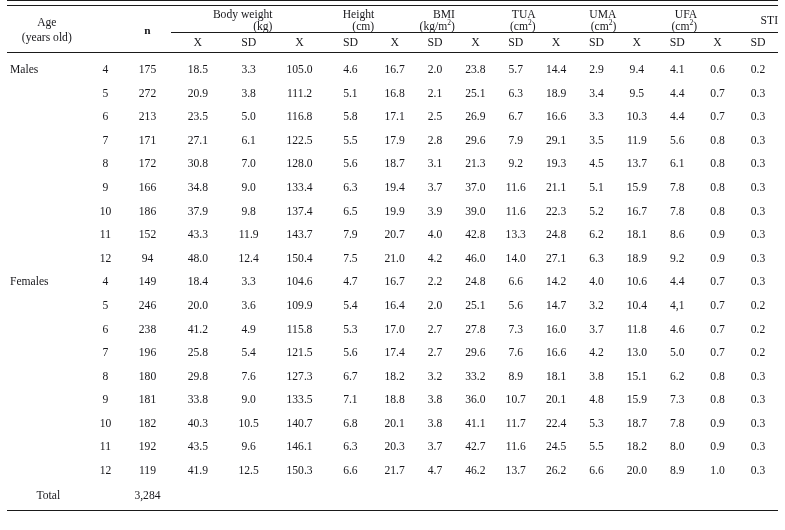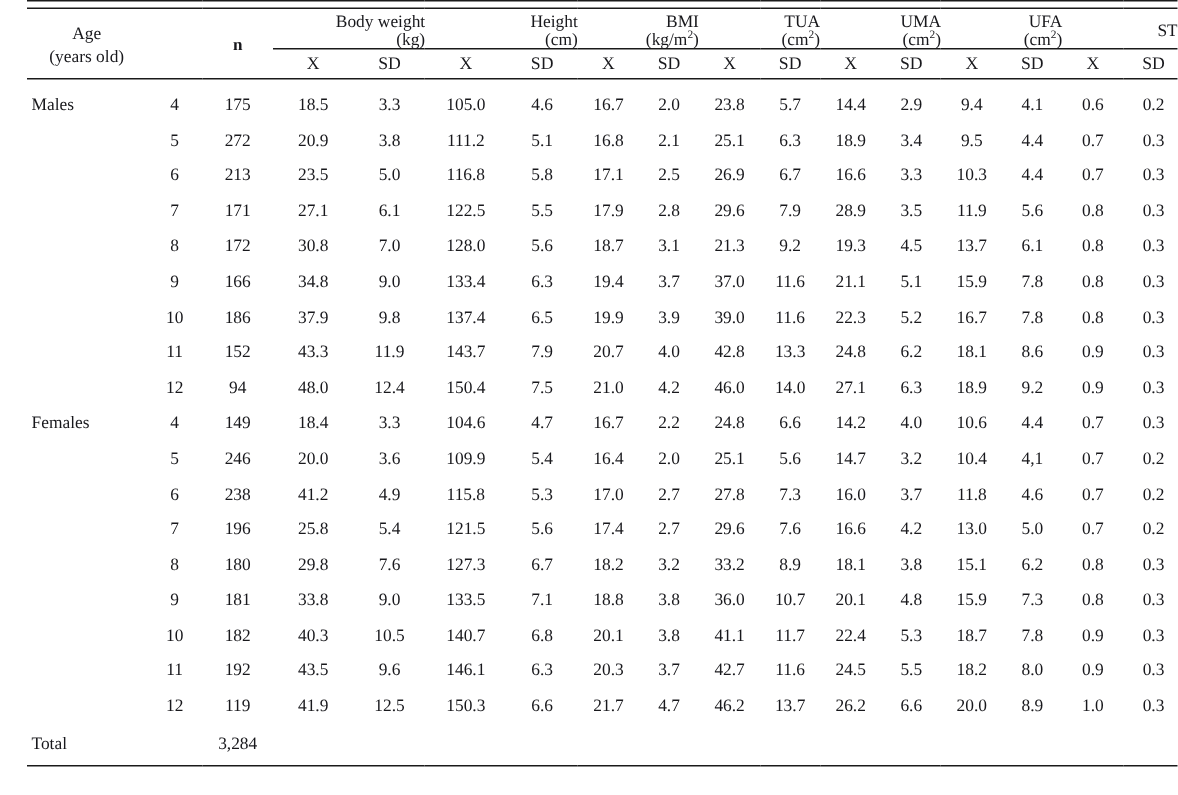--- a/index.html
+++ b/index.html
@@ -15,21 +15,21 @@
     font-family: "Liberation Serif", "DejaVu Serif", serif;
     color: #18181c;
     -webkit-font-smoothing: antialiased;
   }
 
   #table-wrap {
     position: relative;
     width: 785px;
     height: 458px;
     box-sizing: border-box;
-    padding: 0 18px;
+    padding: 0 7px;
   }
 
   table.anthro {
     width: 771px;
     border-collapse: collapse;
     table-layout: fixed;
     font-size: 11.6px;
     line-height: 1;
   }
 
@@ -96,21 +96,21 @@
     vertical-align: middle;
     font-size: 11.6px;
     white-space: nowrap;
   }
   td.sexcell {
     text-align: left;
     padding-left: 3px;
   }
   td.agecell { text-align: center; }
 
-  tr.total-row td { height: 27px; }
+  tr.total-row td { height: 27px; text-align: center; }
   tr.first-body td { padding-top: 3px; }
 
   
   col.c-sex   { width: 72px; }
   col.c-age   { width: 34px; }
   col.c-n     { width: 42px; }
   col.c-x     { width: 49px; }
   col.c-sd    { width: 43px; }
   col.c-xs    { width: 37px; }
   col.c-sds   { width: 36px; }
@@ -271,21 +271,21 @@
           <td class="agecell">7</td>
           <td>171</td>
           <td>27.1</td>
           <td>6.1</td>
           <td>122.5</td>
           <td>5.5</td>
           <td>17.9</td>
           <td>2.8</td>
           <td>29.6</td>
           <td>7.9</td>
-          <td>28.9</td>
+          <td>29.1</td>
           <td>3.5</td>
           <td>11.9</td>
           <td>5.6</td>
           <td>0.8</td>
           <td>0.3</td>
         </tr>
         <tr>
           <td class="sexcell"></td>
           <td class="agecell">8</td>
           <td>172</td>

